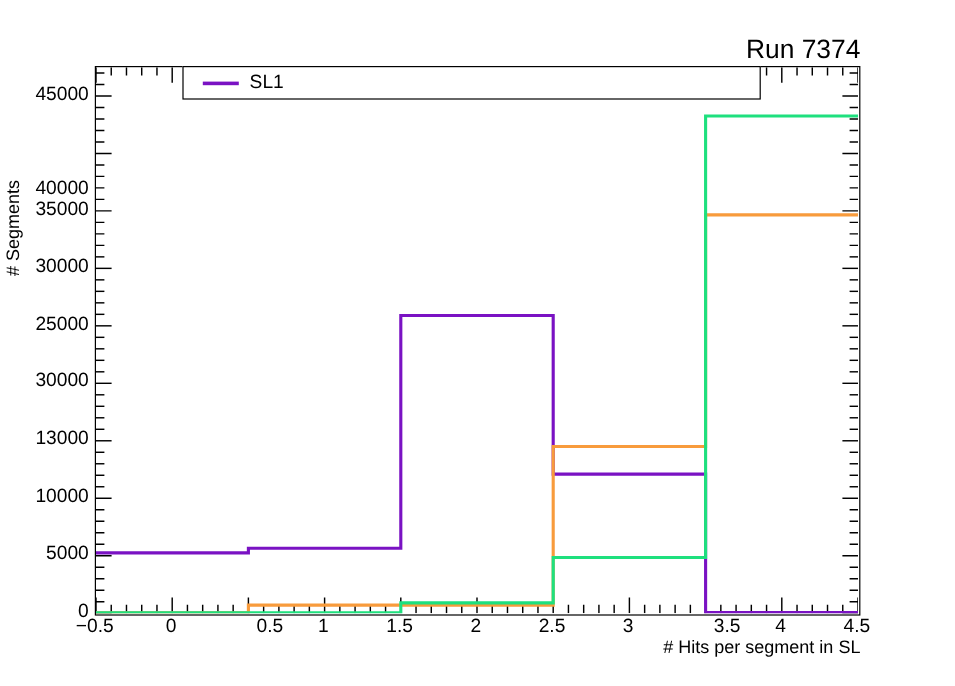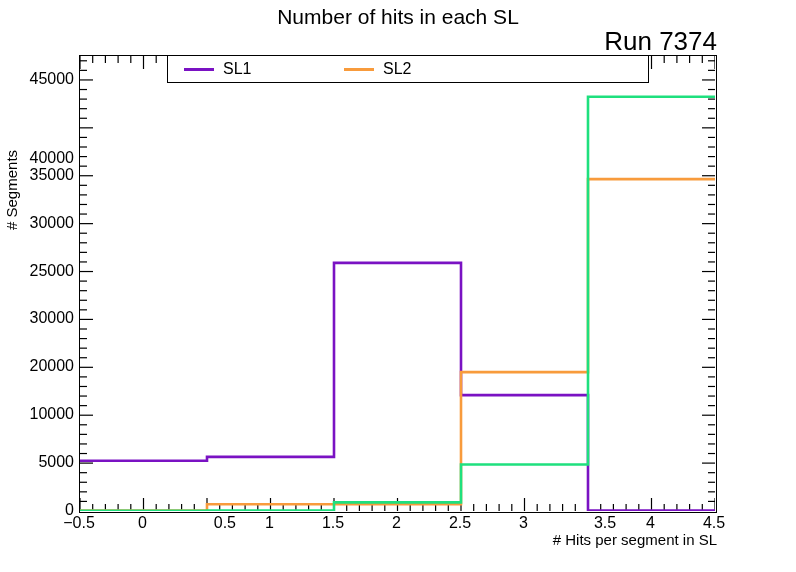--- a/index.html
+++ b/index.html
@@ -24,21 +24,21 @@
   
   #chart-title {
     left: 0; top: 4px; width: 796px;
     text-align: center;
     font-size: 21px;
     line-height: 26px;
     white-space: nowrap;
   }
   #run-label {
     right: 79px; top: 28px;
-    font-size: 26px;
+    font-size: 22px;
     line-height: 26px;
     white-space: nowrap;
   }
   #y-axis-title {
     left: 2px; top: 60px;
     width: 26px;
     font-size: 15px;
     line-height: 20px;
     white-space: nowrap;
     transform-origin: left top;
@@ -73,21 +73,21 @@
     font-size: 16px;
     line-height: 16px;
     text-align: center;
     white-space: nowrap;
     top: 515px;
     width: 60px;
   }
 
   
   #legend-box {
-    left: 167px; top: 55px;
+    left: 152px; top: 55px;
     width: 482px; height: 28px;
     border: 1.5px solid #000;
     box-sizing: border-box;
     background: #ffffff;
     display: flex;
     align-items: center;
   }
   .legend-entry {
     width: 160px;
     display: flex;
@@ -105,21 +105,20 @@
     font-size: 16px;
     line-height: 16px;
     white-space: nowrap;
   }
 </style>
 </head>
 <body>
 
 <div id="root">
 
-  <div class="abs" id="chart-title">Number of hits in each SL</div>
 
   <div class="abs" id="run-label">Run 7374</div>
 
   <div class="abs" id="y-axis-title"># Segments</div>
 
   <div class="abs" id="x-axis-title"># Hits per segment in SL</div>
 
   <div class="abs" id="plot-frame">
     <svg id="plot-svg" width="635" height="455" viewBox="0 0 635 455">
       <g id="ticks-layer">
@@ -327,46 +326,42 @@
           <path d="M 0 454.6168421052632 L 127 454.6168421052632 L 127 448.29473684210524 L 254 448.29473684210524 L 254 448.29473684210524 L 381 448.29473684210524 L 381 316.10526315789474 L 508 316.10526315789474 L 508 123.08947368421053 L 635 123.08947368421053" fill="none" stroke="#F89B3C" stroke-width="2.6" stroke-linejoin="miter"></path>
           <path d="M 0 454.71263157894737 L 127 454.71263157894737 L 127 454.6168421052632 L 254 454.6168421052632 L 254 446.37894736842105 L 381 446.37894736842105 L 381 408.5421052631579 L 508 408.5421052631579 L 508 40.71052631578942 L 635 40.71052631578942" fill="none" stroke="#1EE07E" stroke-width="2.6" stroke-linejoin="miter"></path>
         </g>
     </svg>
   </div>
 
   <div id="ytick-labels">
       <div class="abs ytick-label" style="top: 510px;">0</div>
       <div class="abs ytick-label" style="top: 462.105px; margin-left: 32px;">5000</div>
       <div class="abs ytick-label" style="top: 414.211px;">10000</div>
-      <div class="abs ytick-label" style="top: 366.316px;">20000</div>
+      <div class="abs ytick-label" style="top: 366.316px;">13000</div>
       <div class="abs ytick-label" style="top: 318.421px;">30000</div>
       <div class="abs ytick-label" style="top: 270.526px;">25000</div>
       <div class="abs ytick-label" style="top: 222.632px;">30000</div>
       <div class="abs ytick-label" style="top: 174.737px;">35000</div>
       <div class="abs ytick-label" style="top: 126.842px; margin-top: 31px;">40000</div>
       <div class="abs ytick-label" style="top: 78.9474px;">45000</div>
     </div>
   <div id="xtick-labels">
       <div class="abs xtick-label" style="left: 49px;">−0.5</div>
       <div class="abs xtick-label" style="left: 112.5px;">0</div>
       <div class="abs xtick-label" style="left: 176px; text-align: right;">0.5</div>
       <div class="abs xtick-label" style="left: 239.5px;">1</div>
       <div class="abs xtick-label" style="left: 303px; text-align: center;">1.5</div>
       <div class="abs xtick-label" style="left: 366.5px;">2</div>
       <div class="abs xtick-label" style="left: 430px;">2.5</div>
       <div class="abs xtick-label" style="left: 493.5px;">3</div>
-      <div class="abs xtick-label" style="left: 575px;">3.5</div>
+      <div class="abs xtick-label" style="left: 557px; text-align: right;">3.5</div>
       <div class="abs xtick-label" style="left: 620.5px;">4</div>
       <div class="abs xtick-label" style="left: 684px;">4.5</div>
     </div>
 
   <div class="abs" id="legend-box">
       <div class="legend-entry">
         <div class="legend-swatch" style="background: rgb(122, 18, 195);"></div>
         <span class="legend-text">SL1</span>
       </div>
-      <div class="legend-entry">
-        <div class="legend-swatch" style="background: rgb(248, 155, 60);"></div>
-        <span class="legend-text">SL2</span>
-      </div>
     </div>
 
 </div>
 
 </body></html>

